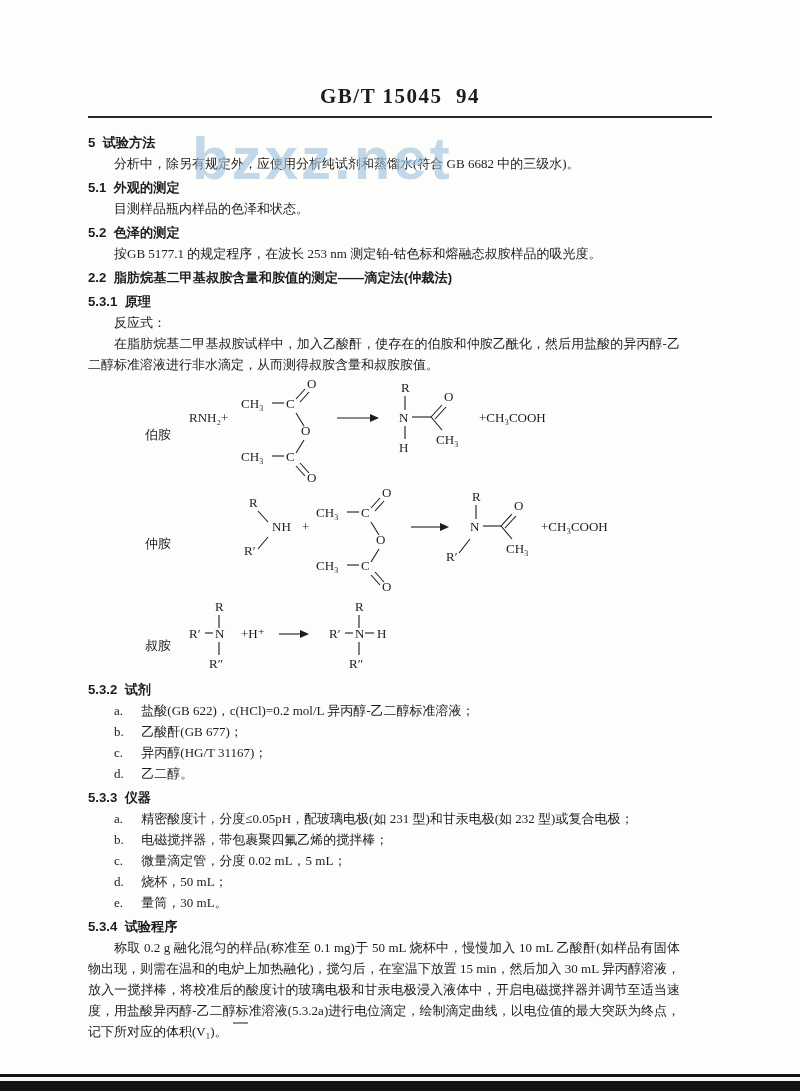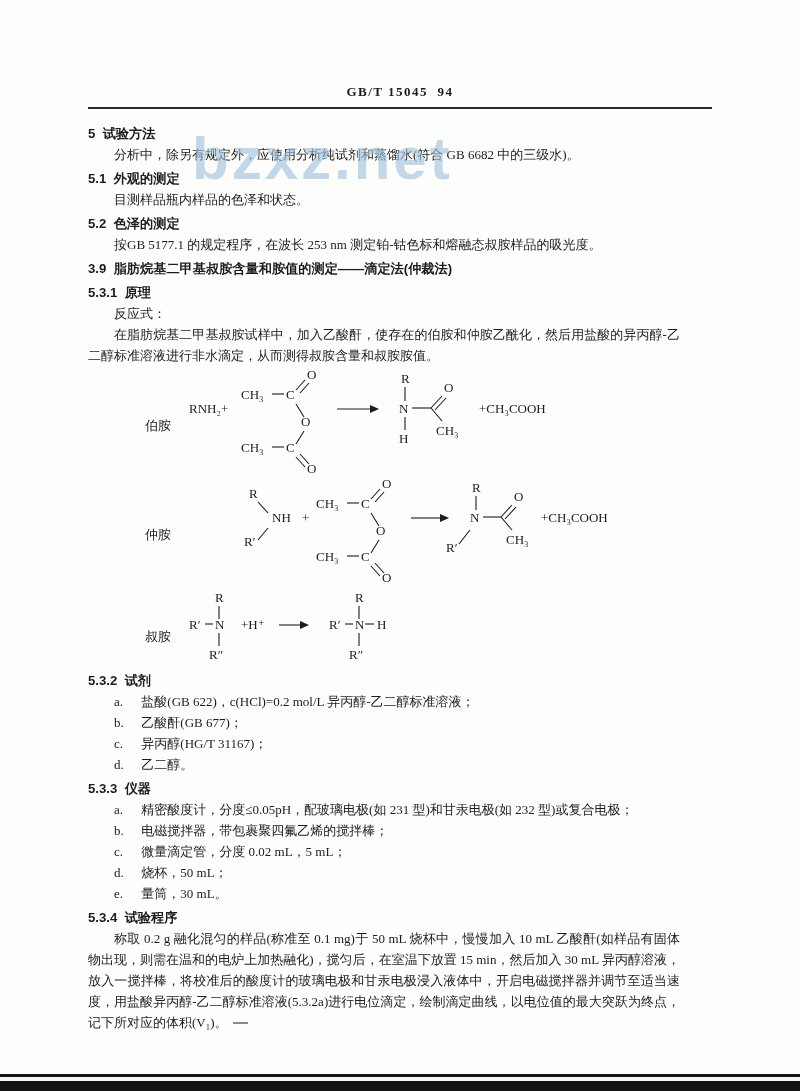--- a/index.html
+++ b/index.html
@@ -5,21 +5,21 @@
   * { margin:0; padding:0; box-sizing:border-box; }
   html,body { background:#e8e8e6; }
   .page {
     position:relative; width:800px; height:1091px; margin:0 auto;
     background:#fdfdfb; overflow:hidden;
     font-family:"Liberation Serif","DejaVu Serif",serif;
     color:#1c1c1c;
   }
   .doc-header {
     text-align:center; padding-top:84px;
-    font-weight:bold; font-size:13px; letter-spacing:1.5px;
+    font-weight:bold; font-size:21px; letter-spacing:1.5px;
     white-space:pre; font-family:"Liberation Serif",serif;
   }
   .header-rule { margin:7px 88px 0 88px; border-top:2.5px solid #2a2a2a; }
   .content {
     padding:11px 120px 0 88px;
     font-size:13px; line-height:21px; text-align:justify;
   }
   .hd {
     font-weight:bold; white-space:pre-wrap; margin-top:3px;
     font-family:"Liberation Sans","DejaVu Sans",sans-serif;
@@ -62,21 +62,21 @@
 
     <div class="hd">5  试验方法</div>
     <p class="bodytext">分析中，除另有规定外，应使用分析纯试剂和蒸馏水(符合 GB 6682 中的三级水)。</p>
 
     <div class="hd">5.1  外观的测定</div>
     <p class="bodytext">目测样品瓶内样品的色泽和状态。</p>
 
     <div class="hd">5.2  色泽的测定</div>
     <p class="bodytext">按GB 5177.1 的规定程序，在波长 253 nm 测定铂-钴色标和熔融态叔胺样品的吸光度。</p>
 
-    <div class="hd">3.9  脂肪烷基二甲基叔胺含量和胺值的测定——滴定法(仲裁法)</div>
+    <div class="hd">2.2  脂肪烷基二甲基叔胺含量和胺值的测定——滴定法(仲裁法)</div>
 
     <div class="hd">5.3.1  原理</div>
     <p class="bodytext">反应式：</p>
     <p class="bodytext">在脂肪烷基二甲基叔胺试样中，加入乙酸酐，使存在的伯胺和仲胺乙酰化，然后用盐酸的异丙醇-乙二醇标准溶液进行非水滴定，从而测得叔胺含量和叔胺胺值。</p>
 
     <div class="reaction">
       <span class="rx-label mid">伯胺</span>
       <svg class="rx" width="380" height="106" viewBox="0 0 380 106">
         <g>
           <line x1="83" y1="25" x2="95" y2="25"></line>

